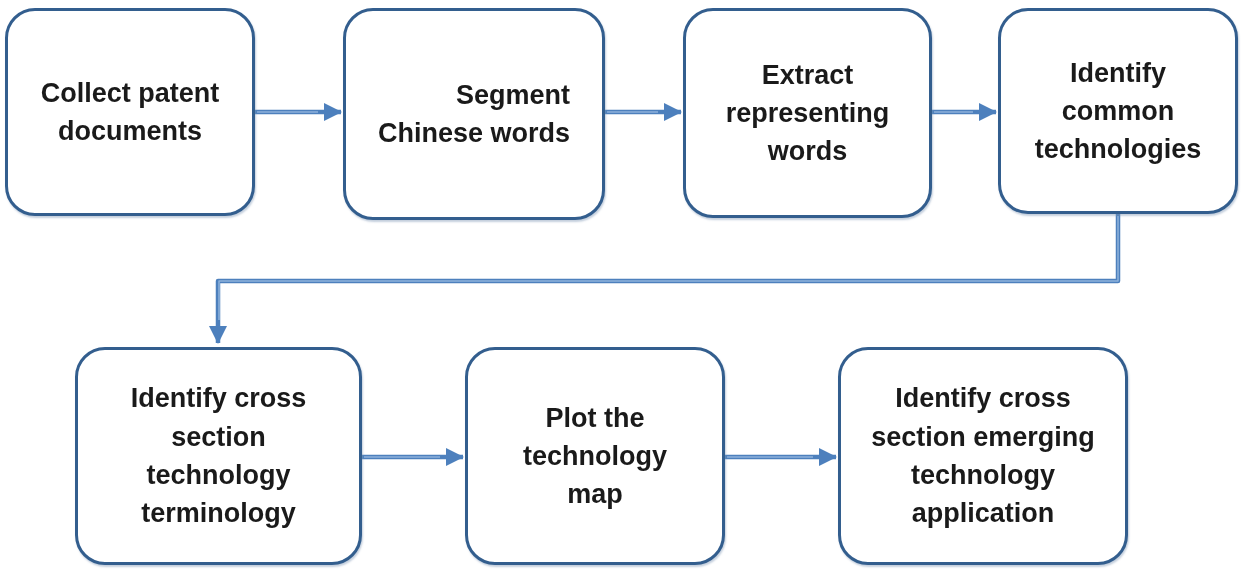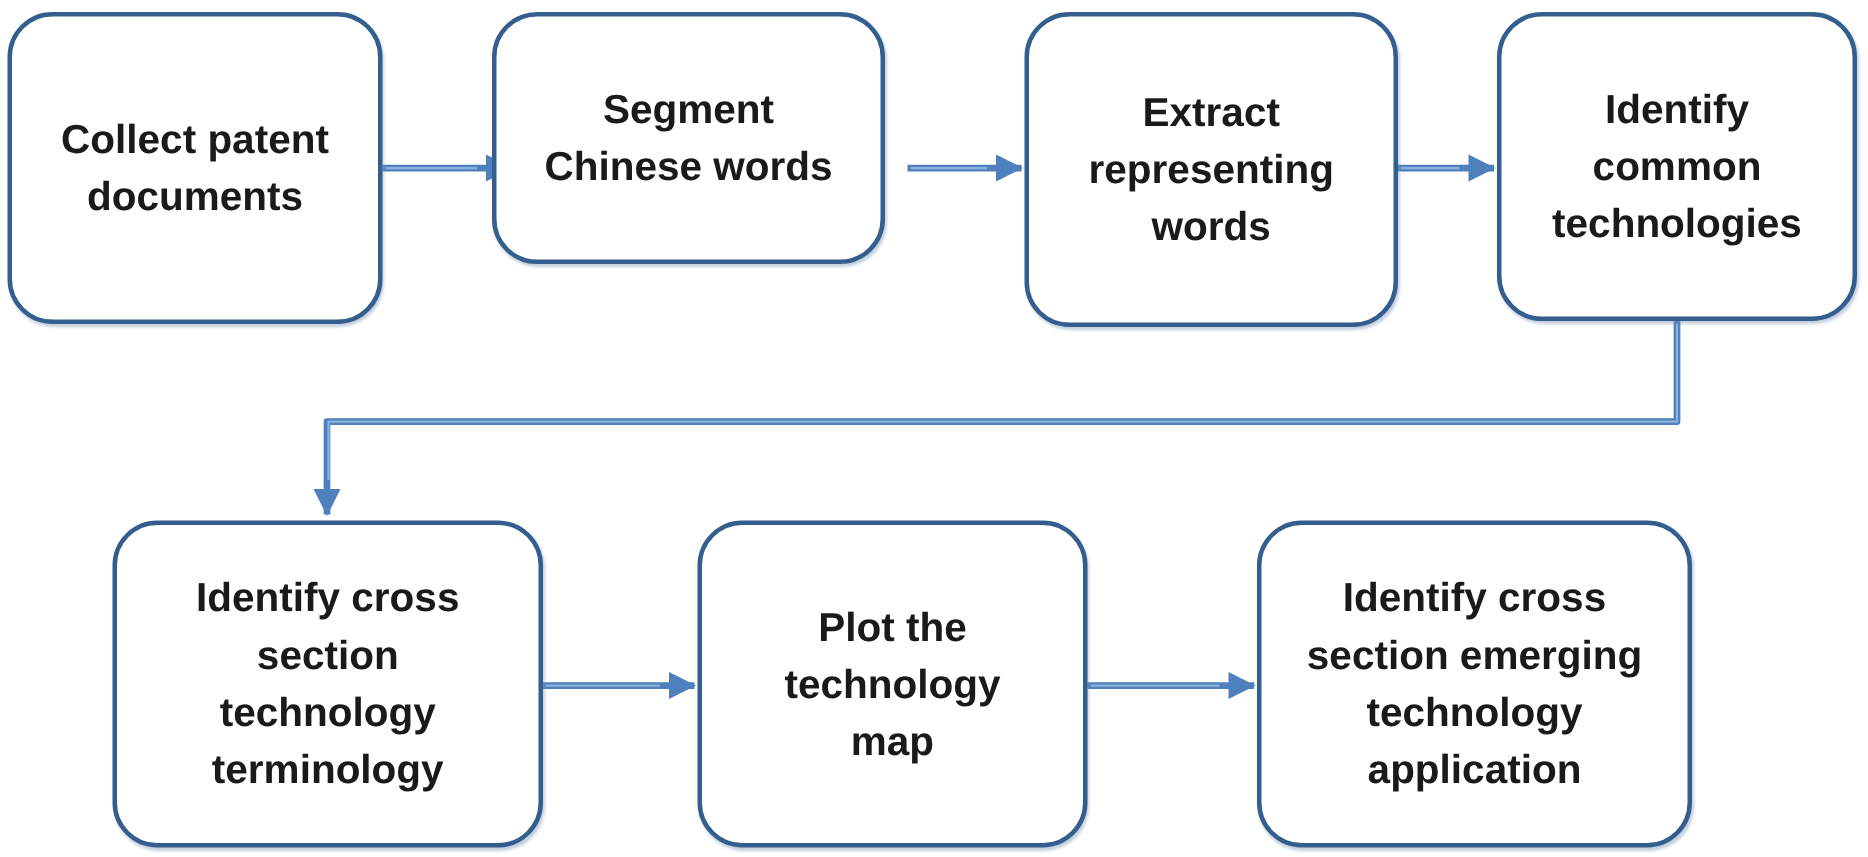--- a/index.html
+++ b/index.html
@@ -26,21 +26,21 @@
   .node-label {
     white-space: pre-line;
     font-weight: bold;
     font-size: 27px;
     line-height: 1.42;
     color: var(--text, #1a1a1a);
     padding: 0 4px;
   }
   
   #n0 { left: 5px;   top: 8px;   width: 250px; height: 208px; }
-  #n1 { left: 328px; top: 8px;   width: 262px; height: 168px; }
+  #n1 { left: 343px; top: 8px;   width: 262px; height: 212px; text-align: right; }
   #n2 { left: 683px; top: 8px;   width: 249px; height: 210px; justify-content: center; }
   #n3 { left: 998px; top: 8px;   width: 240px; height: 206px; }
   #n4 { left: 75px;  top: 347px; width: 287px; height: 218px; }
   #n5 { left: 465px; top: 347px; width: 260px; height: 218px; align-items: center; }
   #n6 { left: 838px; top: 347px; width: 290px; height: 218px; }
 
   svg.connectors {
     position: absolute;
     left: 0; top: 0;
     width: 1245px; height: 571px;

